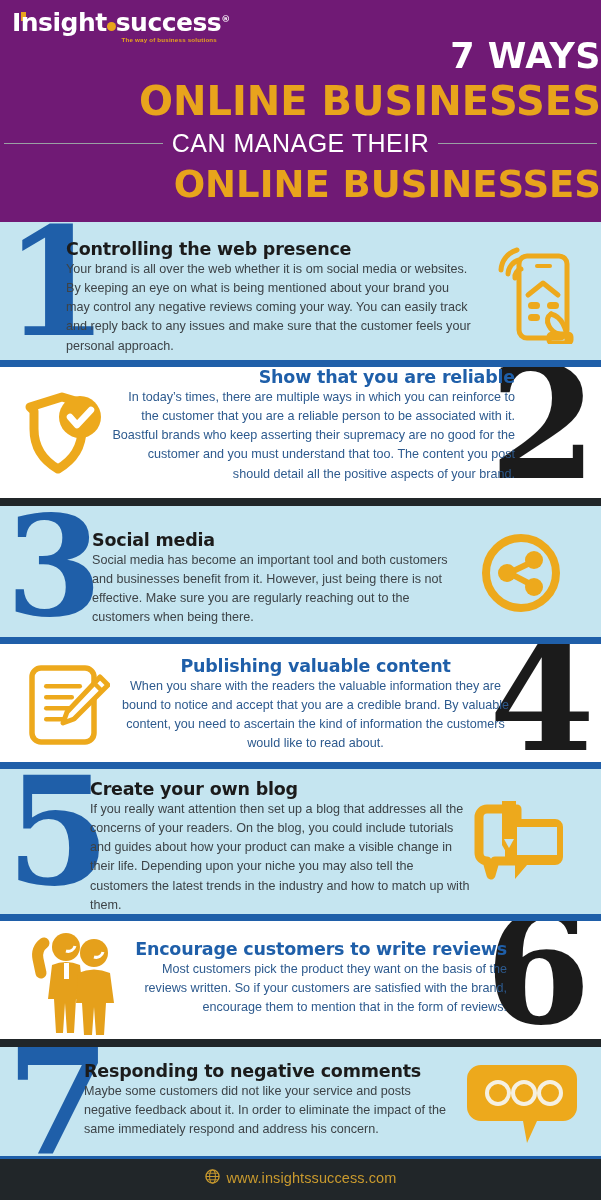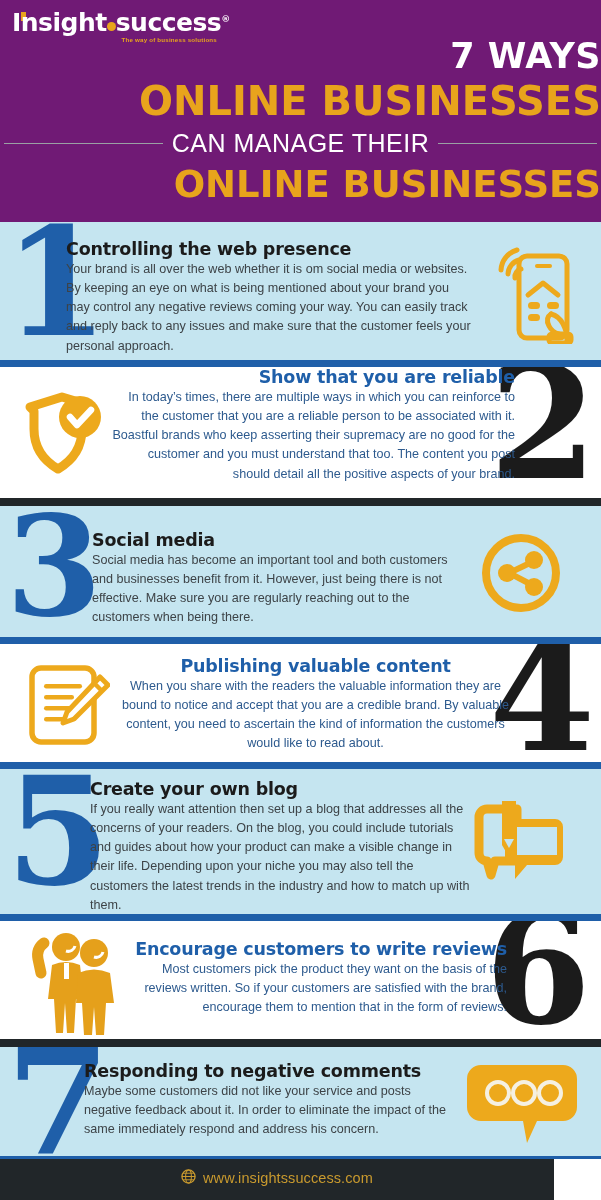--- a/index.html
+++ b/index.html
@@ -87,21 +87,21 @@
     font-size:12.6px; line-height:1.52; color:#3d4347; margin-top:1px;
     font-family:"Liberation Sans", sans-serif;
   }
   .txt-blue { color:#2d5a8e; }
   .align-right { text-align:right; }
 
   .icon-box { position:absolute; }
 
   
   .footer {
-    position:absolute; left:0; bottom:0; width:554px; height:44px;
+    position:absolute; left:0; bottom:0; width:601px; height:44px;
     background:#212629; display:flex; align-items:center; justify-content:center;
     gap:7px;
   }
   .footer-url {
     color:#c99a2e; font-size:14.5px; letter-spacing:0.1px;
     font-family:"Liberation Sans", sans-serif;
   }
   .footer-top-rule { position:absolute; left:0; top:0; width:601px; height:3px; background:#1f5fa9; }
 </style>
 </head>

